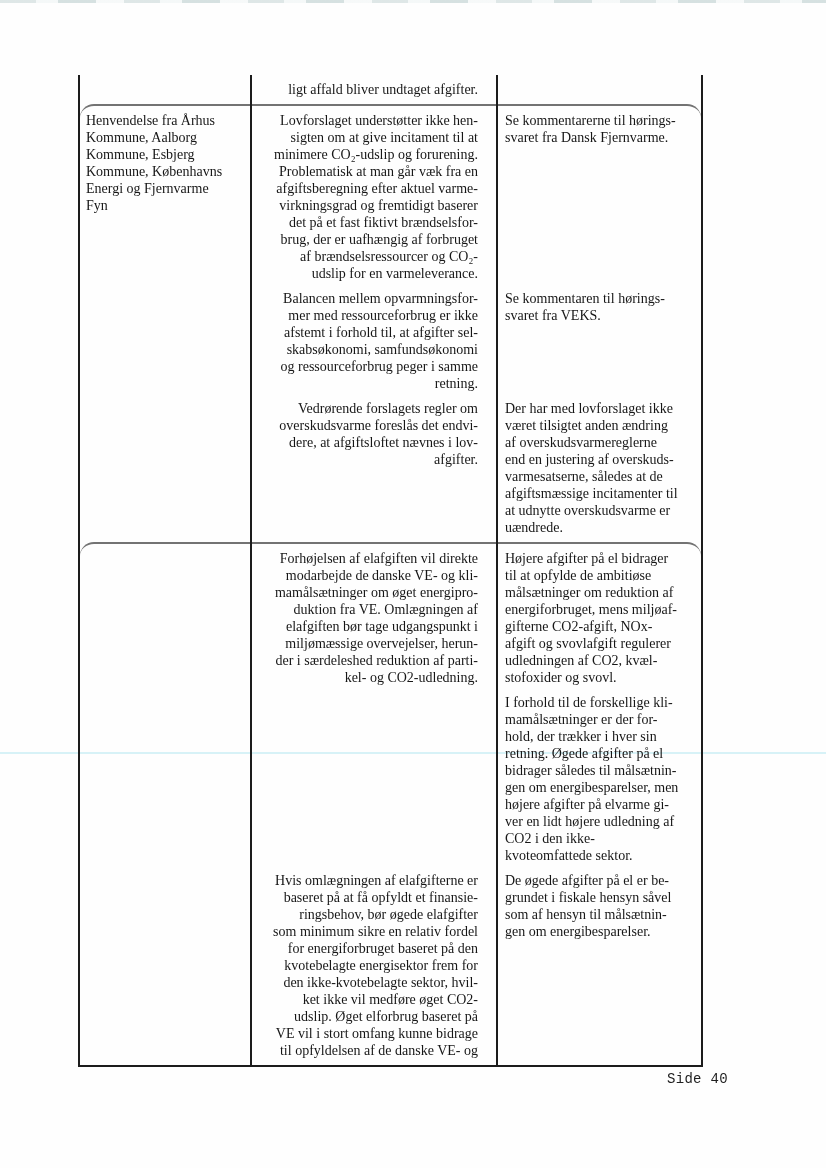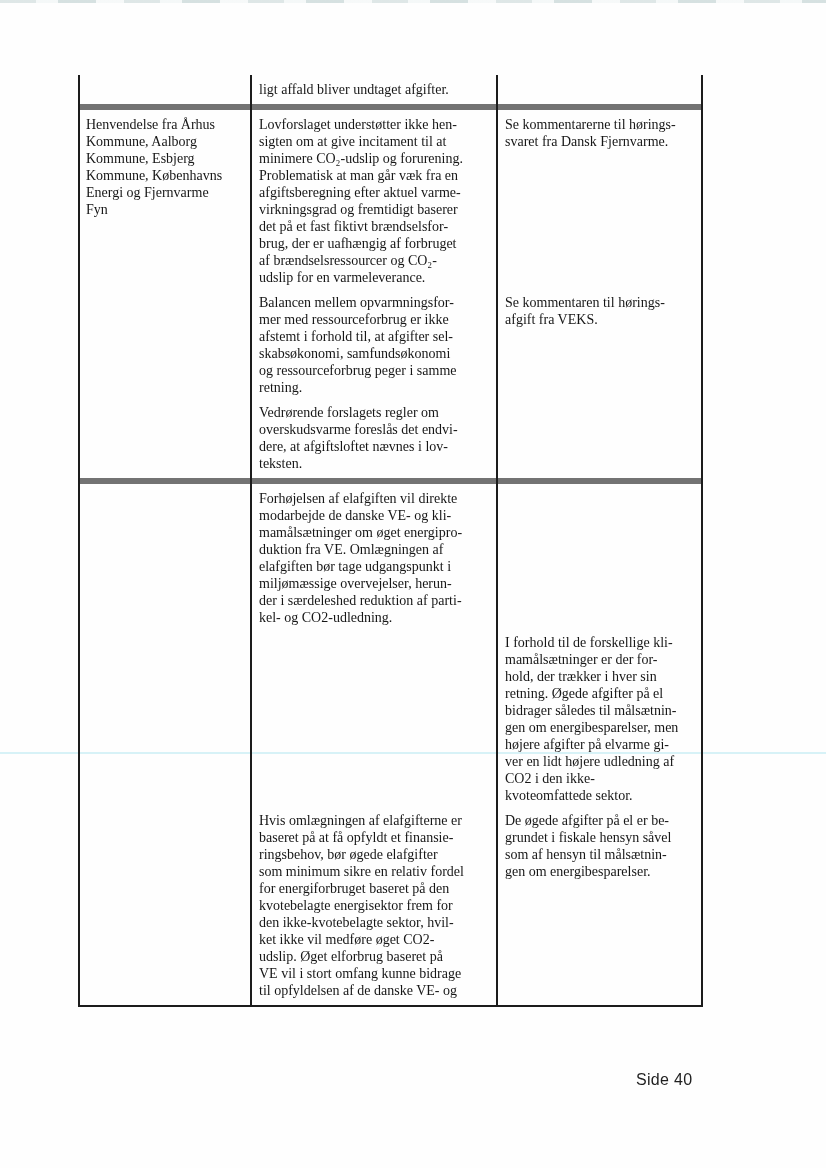--- a/index.html
+++ b/index.html
@@ -43,39 +43,39 @@
   .v1 { left: 170px; }
   .v2 { left: 416px; }
 
   .trow {
     display: grid;
     grid-template-columns: 170px 246px 1fr;
     grid-auto-rows: min-content;
     row-gap: 8px;
     padding: 6px 0 6px 0;
   }
-  .trow + .trow { border-top: 6px solid #737373; }
+  .trow + .trow { border-top: 2px solid #737373; border-radius: 14px; }
 
   .cell {
     font-size: 14px;
     line-height: 17px;
     white-space: pre-line;
     box-sizing: border-box;
   }
   .co { grid-column: 1; grid-row: 1 / span 3; padding: 0 6px 0 6px; }
-  .cm { grid-column: 2; padding: 0 18px 0 9px; }
+  .cm { grid-column: 2; padding: 0 18px 0 9px; text-align: right; }
   .cr { grid-column: 3; padding: 0 4px 0 9px; }
   .pr1 { grid-row: 1; }
   .pr2 { grid-row: 2; }
   .pr3 { grid-row: 3; }
 
   .footer {
-    position: absolute; left: 636px; top: 1071px;
-    font-family: Liberation Sans, sans-serif;
-    font-size: 16px; color: #1f1f1f; letter-spacing: 0.3px;
+    position: absolute; left: 667px; top: 1071px;
+    font-family: Liberation Mono, monospace;
+    font-size: 14px; color: #1f1f1f; letter-spacing: 0.3px;
   }
 </style>
 </head>
 <body>
 
 <div class="page">
 
   <div class="scan-top"></div>
   <div class="scan-cyan"></div>
 
@@ -108,38 +108,54 @@
       <div class="cell cm pr2">Balancen mellem opvarmningsfor-
 mer med ressourceforbrug er ikke
 afstemt i forhold til, at afgifter sel-
 skabsøkonomi, samfundsøkonomi
 og ressourceforbrug peger i samme
 retning.</div>
 
       <div class="cell cr pr1">Se kommentarerne til hørings-
 svaret fra Dansk Fjernvarme.</div>
       <div class="cell cr pr2">Se kommentaren til hørings-
-afgift fra VEKS.</div>
+svaret fra VEKS.</div>
 
       <div class="cell cm pr3">Vedrørende forslagets regler om
 overskudsvarme foreslås det endvi-
 dere, at afgiftsloftet nævnes i lov-
-teksten.</div>
+afgifter.</div>
+      <div class="cell cr pr3">Der har med lovforslaget ikke
+været tilsigtet anden ændring
+af overskudsvarmereglerne
+end en justering af overskuds-
+varmesatserne, således at de
+afgiftsmæssige incitamenter til
+at udnytte overskudsvarme er
+uændrede.</div>
     </div>
 
     <div class="trow">
 
       <div class="cell cm pr1">Forhøjelsen af elafgiften vil direkte
 modarbejde de danske VE- og kli-
 mamålsætninger om øget energipro-
 duktion fra VE. Omlægningen af
 elafgiften bør tage udgangspunkt i
 miljømæssige overvejelser, herun-
 der i særdeleshed reduktion af parti-
 kel- og CO2-udledning.</div>
+      <div class="cell cr pr1">Højere afgifter på el bidrager
+til at opfylde de ambitiøse
+målsætninger om reduktion af
+energiforbruget, mens miljøaf-
+gifterne CO2-afgift, NOx-
+afgift og svovlafgift regulerer
+udledningen af CO2, kvæl-
+stofoxider og svovl.</div>
 
       <div class="cell cr pr2">I forhold til de forskellige kli-
 mamålsætninger er der for-
 hold, der trækker i hver sin
 retning. Øgede afgifter på el
 bidrager således til målsætnin-
 gen om energibesparelser, men
 højere afgifter på elvarme gi-
 ver en lidt højere udledning af
 CO2 i den ikke-

